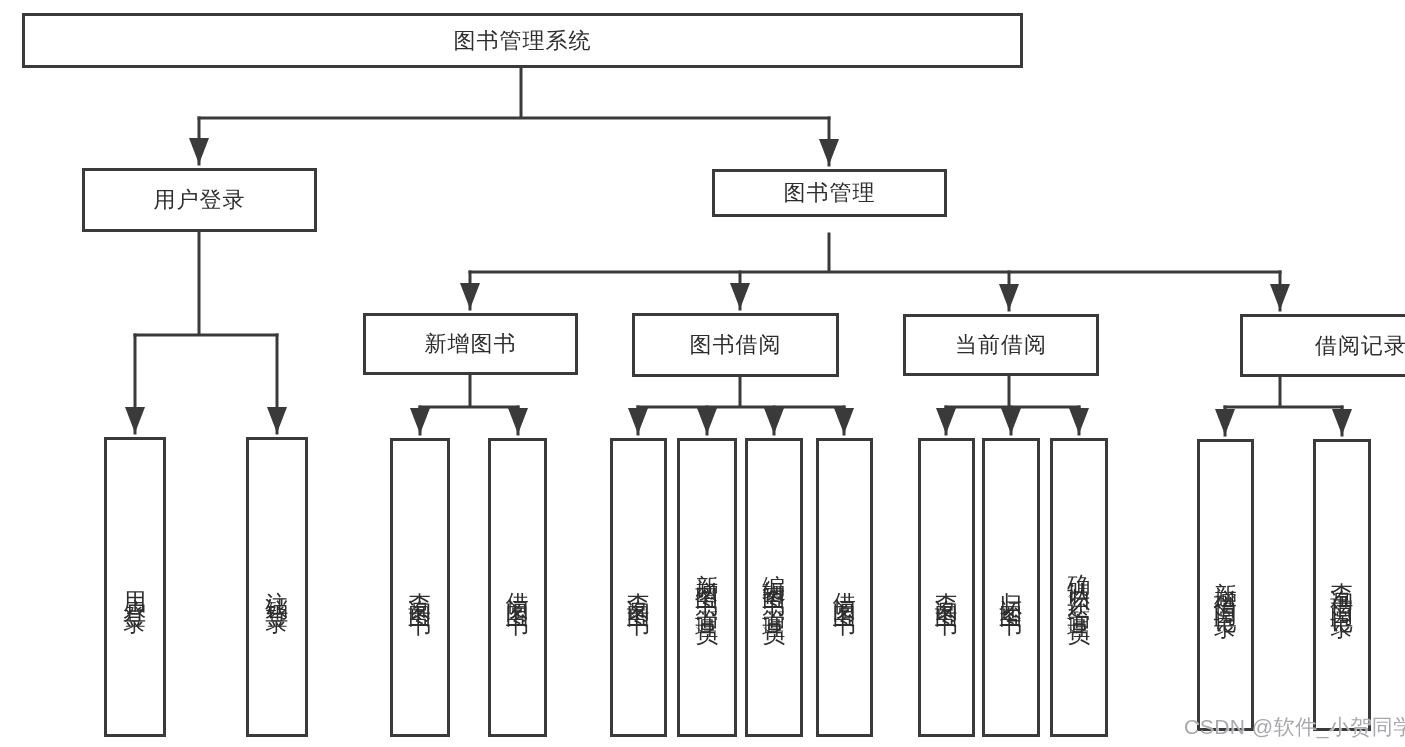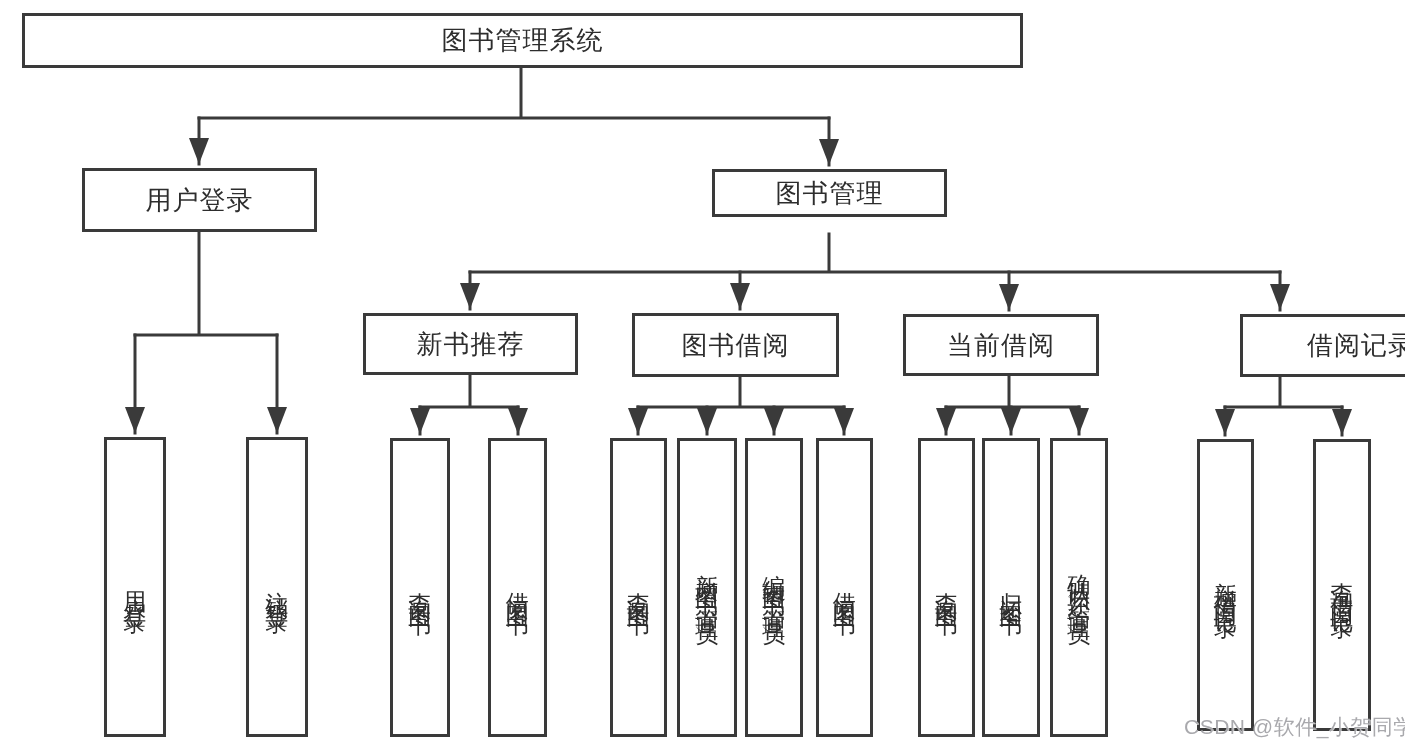--- a/index.html
+++ b/index.html
@@ -22,21 +22,21 @@
   .box{
     position:absolute;
     box-sizing:border-box;
     background:#fff;
     border:3px solid var(--line);
     display:flex;align-items:center;justify-content:center;
     color:var(--text);
     z-index:1;
   }
   .h-label{
-    font-size:26px;
+    font-size:22px;
     letter-spacing:1px;
     white-space:nowrap;
   }
   .v-label{
     writing-mode:vertical-rl;
     text-orientation:mixed;
     font-size:23px;
     letter-spacing:7px;
     line-height:1.15;
     white-space:nowrap;
@@ -104,21 +104,21 @@
   </div>
 
   <div class="box" style="left:82px;top:168px;width:235px;height:64px">
     <span class="h-label">用户登录</span>
   </div>
   <div class="box" style="left:712px;top:169px;width:235px;height:48px">
     <span class="h-label">图书管理</span>
   </div>
 
   <div class="box" style="left:363px;top:313px;width:215px;height:62px">
-    <span class="h-label">新书推荐</span>
+    <span class="h-label">新增图书</span>
   </div>
   <div class="box" style="left:632px;top:313px;width:207px;height:64px">
     <span class="h-label">图书借阅</span>
   </div>
   <div class="box" style="left:903px;top:314px;width:196px;height:62px">
     <span class="h-label">当前借阅</span>
   </div>
   <div class="box" style="left:1240px;top:314px;width:242px;height:63px">
     <span class="h-label">借阅记录</span>
   </div>

